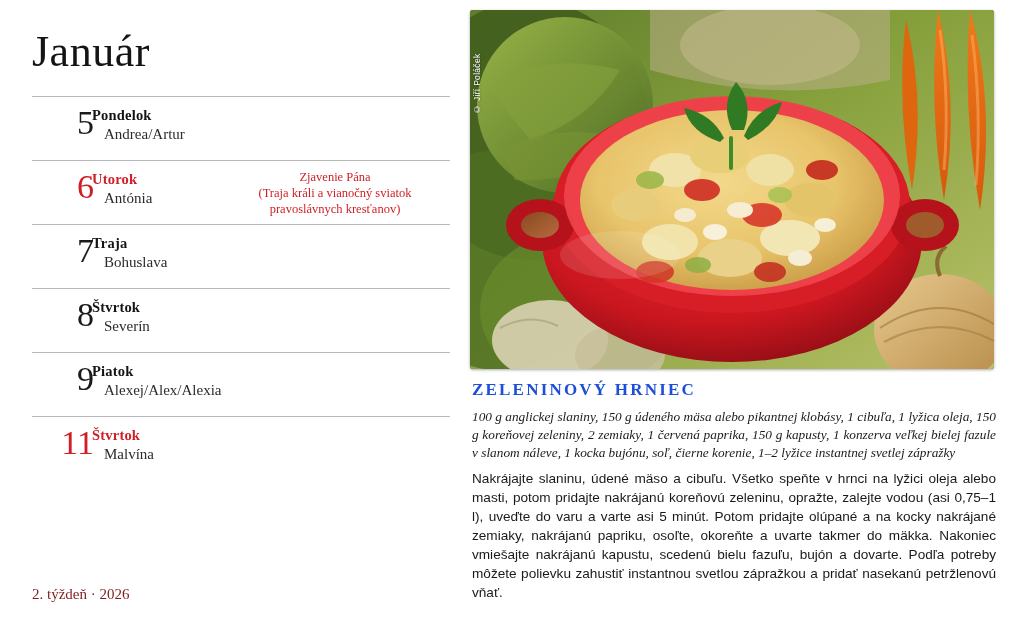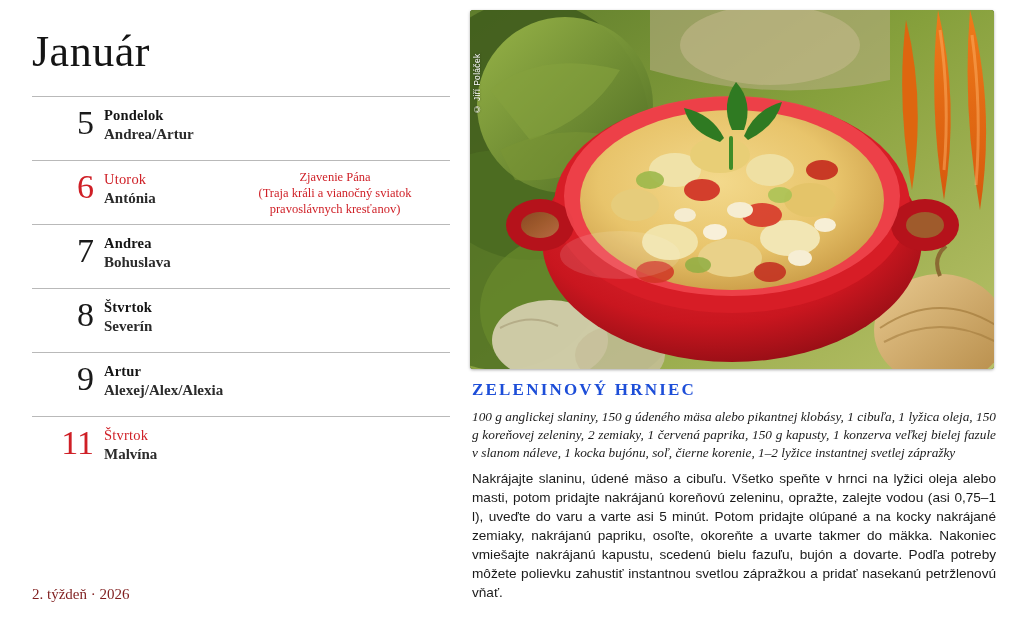--- a/index.html
+++ b/index.html
@@ -59,42 +59,42 @@
     width: 62px;
     text-align: right;
     font-family: "Liberation Serif", serif;
     font-size: 34px;
     font-weight: 400;
     color: #1a1a1a;
     line-height: 40px;
   }
   .day-name {
     position: absolute;
-    left: 72px;
+    left: 60px;
     top: 10px;
     font-family: "Liberation Serif", serif;
     font-size: 14.5px;
     font-weight: bold;
     letter-spacing: 0.2px;
     color: #141414;
   }
   .day-names {
     position: absolute;
     left: 72px;
     top: 29px;
     font-family: "Liberation Serif", serif;
     font-size: 15px;
-    font-weight: 700;
+    font-weight: 400;
     color: #2b2b2b;
   }
   .holiday .day-num,
   .holiday .day-name {
     color: #cf1f26;
   }
-  .holiday .day-name { font-weight: normal; }
+  .holiday .day-name { font-weight: bold; }
   .note {
     position: absolute;
     right: 0;
     top: 8px;
     width: 230px;
     text-align: center;
     font-family: "Liberation Serif", serif;
     font-size: 12.5px;
     line-height: 16px;
     color: #cf1f26;
@@ -204,33 +204,33 @@
         <div class="day-num">6</div>
         <div class="day-name">Utorok</div>
         <div class="day-names">Antónia</div>
         <div class="note" style="white-space: pre-line;">Zjavenie Pána
 (Traja králi a vianočný sviatok
 pravoslávnych kresťanov)</div>
       </div>
 
       <div class="day-row">
         <div class="day-num">7</div>
-        <div class="day-name">Andrea</div>
+        <div class="day-name">Traja</div>
         <div class="day-names">Bohuslava</div>
       </div>
 
       <div class="day-row">
         <div class="day-num">8</div>
         <div class="day-name">Štvrtok</div>
         <div class="day-names">Severín</div>
       </div>
 
       <div class="day-row">
         <div class="day-num">9</div>
-        <div class="day-name">Artur</div>
+        <div class="day-name">Piatok</div>
         <div class="day-names">Alexej/Alex/Alexia</div>
       </div>
 
 
       <div class="day-row holiday">
         <div class="day-num">11</div>
         <div class="day-name">Štvrtok</div>
         <div class="day-names">Malvína</div>
       </div>
 

